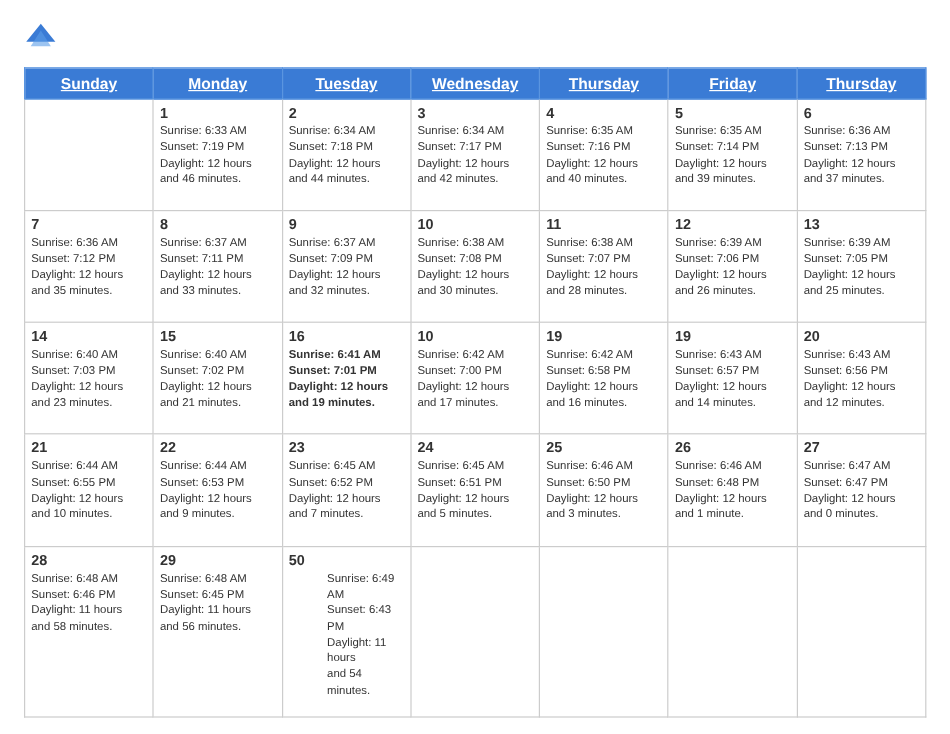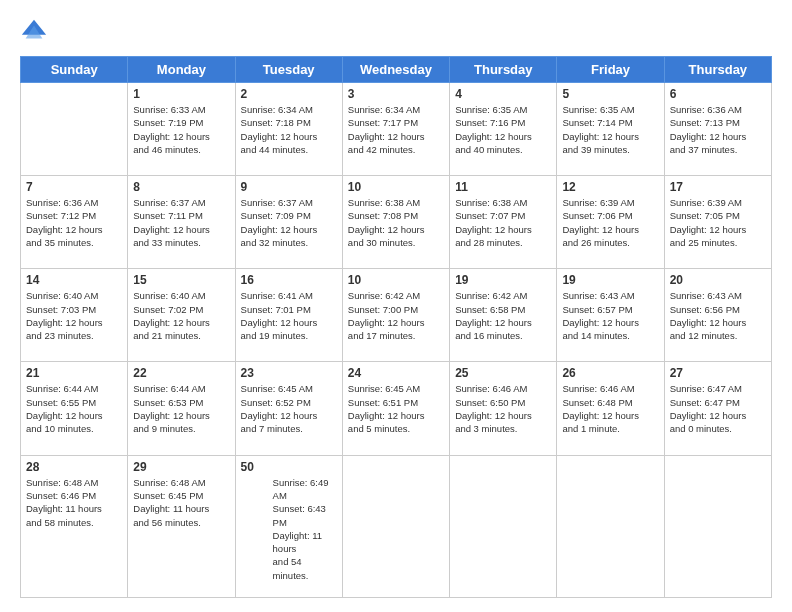--- a/index.html
+++ b/index.html
@@ -58,20 +58,21 @@
       width: 100%;
       table-layout: fixed;
     }
     .calendar th {
       background-color: #3a7bd5;
       color: #fff;
       text-align: center;
       font-size: 13px;
       padding: 5px 2px;
       border: 1px solid #5a95e0;
+      text-decoration: underline;
     }
     .calendar td {
       border: 1px solid #ccc;
       vertical-align: top;
       padding: 4px 5px;
       font-size: 10px;
       color: #333;
       height: 86px;
     }
     .day-num {
@@ -204,21 +205,21 @@
 and 28 minutes.</div>
           </td>
           <td>
             <span class="day-num">12</span>
             <div class="cell-content" style="white-space: pre-line;">Sunrise: 6:39 AM
 Sunset: 7:06 PM
 Daylight: 12 hours
 and 26 minutes.</div>
           </td>
           <td>
-            <span class="day-num">17</span>
+            <span class="day-num">13</span>
             <div class="cell-content" style="white-space: pre-line;">Sunrise: 6:39 AM
 Sunset: 7:05 PM
 Daylight: 12 hours
 and 25 minutes.</div>
           </td>
         </tr>
         <tr>
           <td>
             <span class="day-num">14</span>
             <div class="cell-content" style="white-space: pre-line;">Sunrise: 6:40 AM
@@ -228,21 +229,21 @@
           </td>
           <td>
             <span class="day-num">15</span>
             <div class="cell-content" style="white-space: pre-line;">Sunrise: 6:40 AM
 Sunset: 7:02 PM
 Daylight: 12 hours
 and 21 minutes.</div>
           </td>
           <td>
             <span class="day-num">16</span>
-            <div class="cell-content" style="white-space: pre-line;">Sunrise: 6:41 AM
+            <div class="cell-content" style="white-space: pre-line; font-weight: bold;">Sunrise: 6:41 AM
 Sunset: 7:01 PM
 Daylight: 12 hours
 and 19 minutes.</div>
           </td>
           <td>
             <span class="day-num">10</span>
             <div class="cell-content" style="white-space: pre-line;">Sunrise: 6:42 AM
 Sunset: 7:00 PM
 Daylight: 12 hours
 and 17 minutes.</div>

